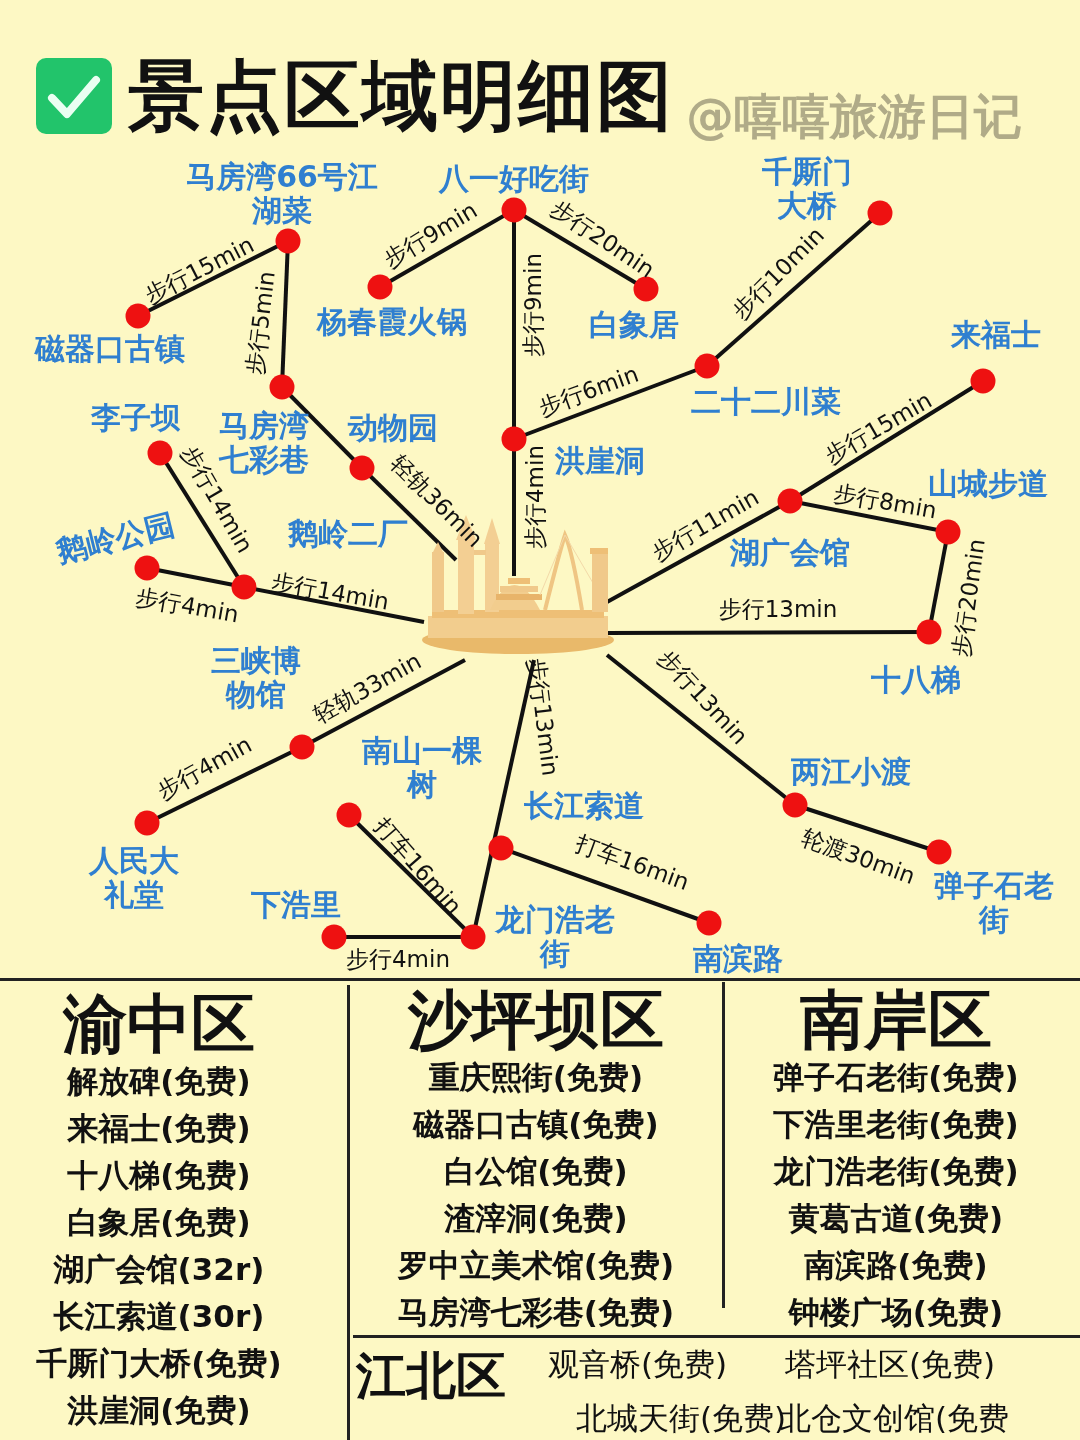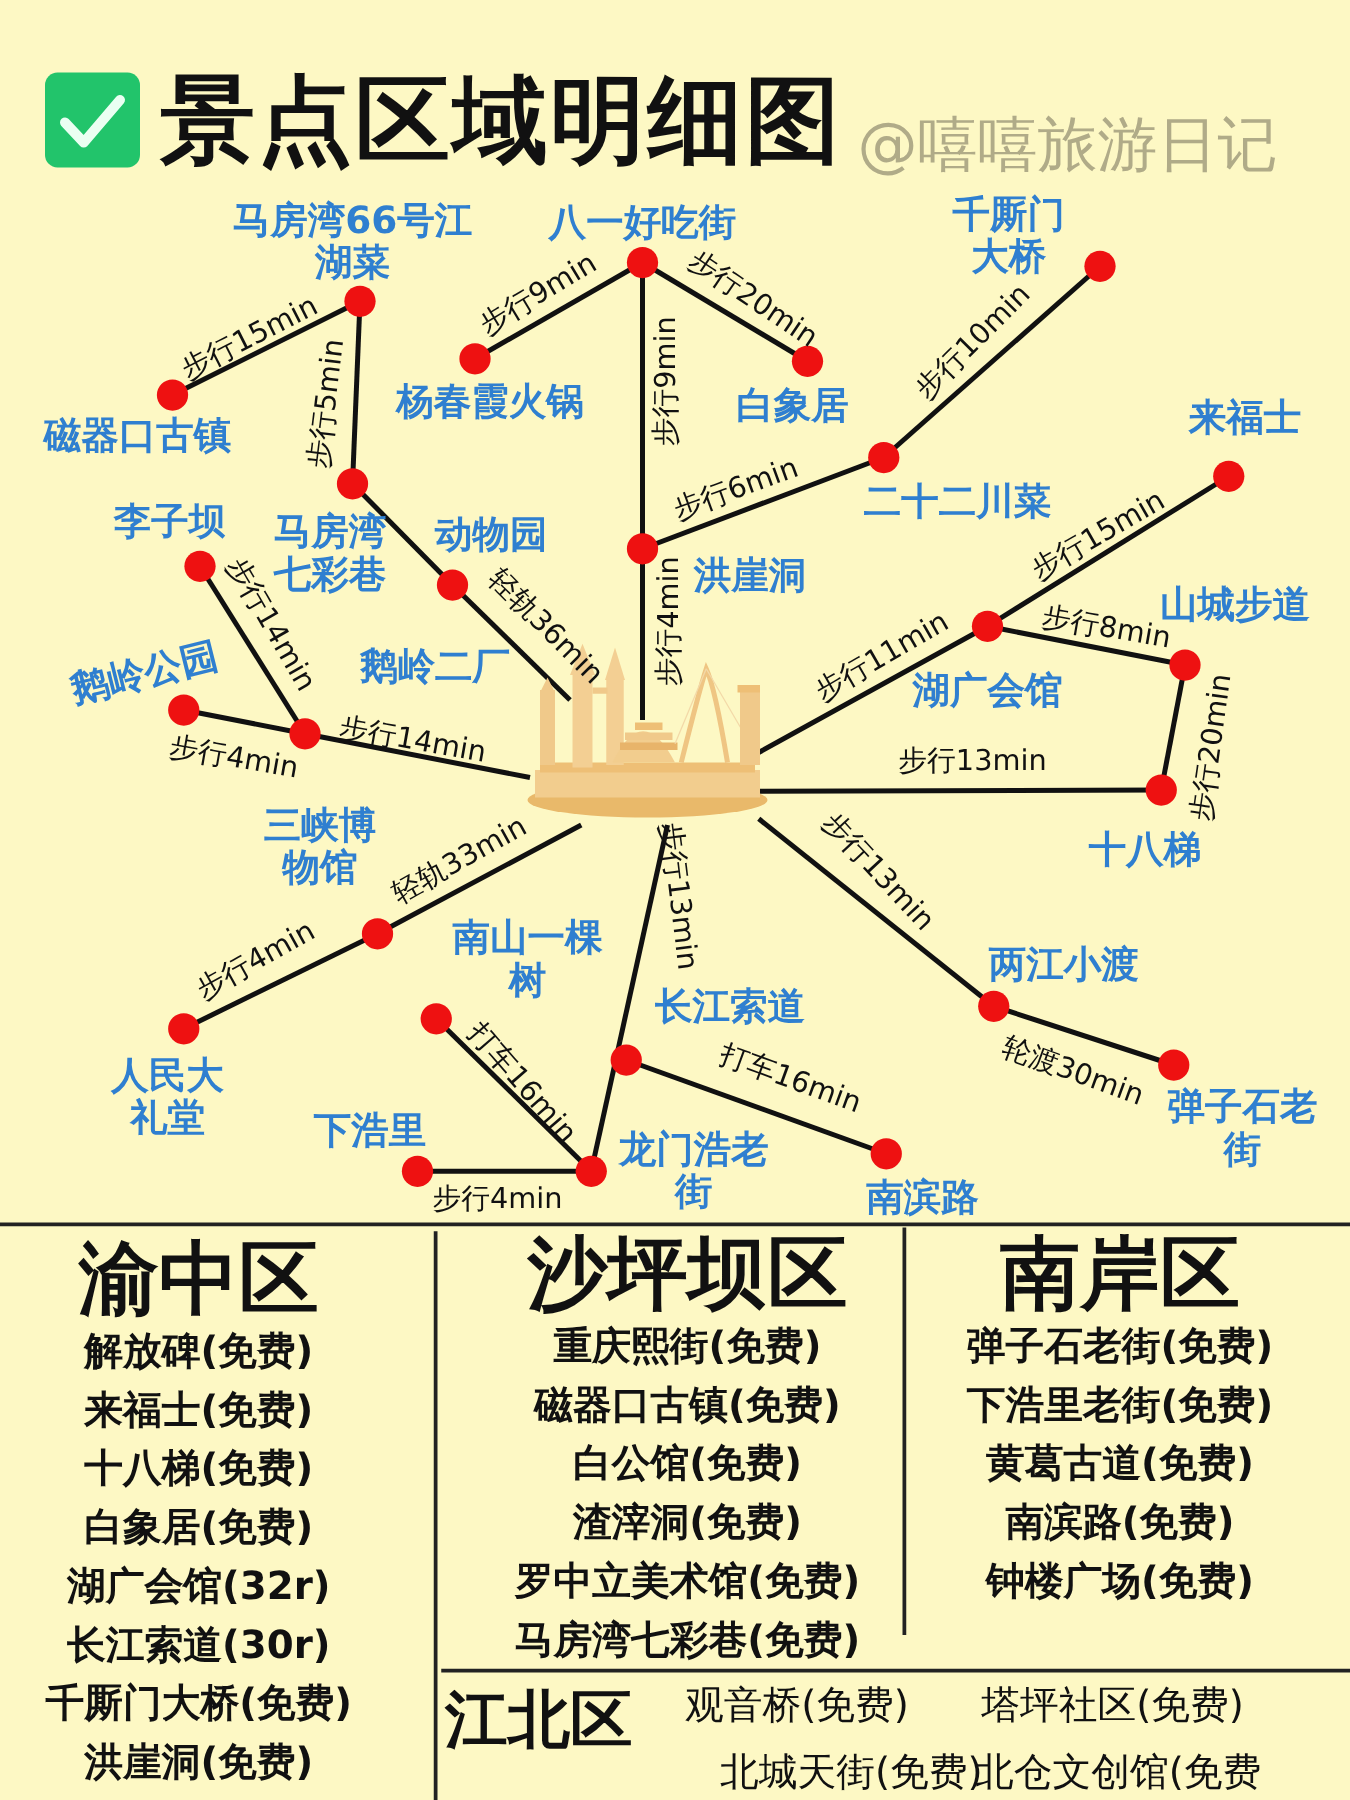--- a/index.html
+++ b/index.html
@@ -1,21 +1,21 @@
 <!DOCTYPE html>
 <html><head>
 <meta charset="utf-8">
 <style>
   html,body{margin:0;padding:0;}
   body{width:1080px;height:1440px;background:#fdf8c4;position:relative;overflow:hidden;font-family:"DejaVu Sans","Liberation Sans",sans-serif;}
   .header{position:absolute;left:0;top:12px;width:1076px;height:150px;}
   .check-box{position:absolute;left:36px;top:46px;width:76px;height:76px;background:#22c46b;border-radius:10px;}
   .check-box svg{position:absolute;left:0;top:0;}
   .title{position:absolute;left:128px;top:34px;font-size:76px;font-weight:bold;color:#111;letter-spacing:2px;line-height:100px;}
-  .watermark{position:absolute;left:686px;top:74px;font-size:48px;color:#b0ab88;font-weight:normal;line-height:60px;text-align:center;}
+  .watermark{position:absolute;left:686px;top:74px;font-size:48px;color:#b0ab88;font-weight:bold;line-height:60px;text-align:center;}
   #map{position:absolute;left:0;top:140px;}
   .divider-h{position:absolute;background:#222;}
   .col{position:absolute;text-align:center;color:#111;}
   .col .district{font-size:64px;font-weight:bold;line-height:64px;margin-bottom:2px;}
   .col .item{font-size:31px;line-height:47px;white-space:nowrap;font-weight:bold;}
   .jb-title{position:absolute;left:356px;top:1344px;font-size:50px;font-weight:bold;color:#111;line-height:64px;}
   .jb-item{position:absolute;font-size:31px;line-height:44px;color:#111;white-space:nowrap;}
 </style>
 </head>
 <body>
@@ -184,34 +184,35 @@
   <div class="item">解放碑(免费)</div>
   <div class="item">来福士(免费)</div>
   <div class="item">十八梯(免费)</div>
   <div class="item">白象居(免费)</div>
   <div class="item">湖广会馆(32r)</div>
   <div class="item">长江索道(30r)</div>
   <div class="item">千厮门大桥(免费)</div>
   <div class="item">洪崖洞(免费)</div>
 </div>
 
-<div class="col" style="left:364px;top:988px;width:372px;">
+<div class="col" style="left:350px;top:988px;width:372px;">
   <div class="district">沙坪坝区</div>
   <div class="item">重庆熙街(免费)</div>
   <div class="item">磁器口古镇(免费)</div>
   <div class="item">白公馆(免费)</div>
   <div class="item">渣滓洞(免费)</div>
   <div class="item">罗中立美术馆(免费)</div>
   <div class="item">马房湾七彩巷(免费)</div>
 </div>
 
 <div class="col" style="left:726px;top:988px;width:340px;">
   <div class="district">南岸区</div>
   <div class="item">弹子石老街(免费)</div>
   <div class="item">下浩里老街(免费)</div>
+  <div class="item">龙门浩老街(免费)</div>
   <div class="item">黄葛古道(免费)</div>
   <div class="item">南滨路(免费)</div>
   <div class="item">钟楼广场(免费)</div>
 </div>
 
 <div class="jb-title">江北区</div>
 <div class="jb-item" style="left:548px;top:1342px;">观音桥(免费)</div>
 <div class="jb-item" style="left:785px;top:1342px;">塔坪社区(免费)</div>
 <div class="jb-item" style="left:532px;top:1396px;margin-left:44px;">北城天街(免费)</div>
 <div class="jb-item" style="left:780px;top:1396px;">北仓文创馆(免费</div>

